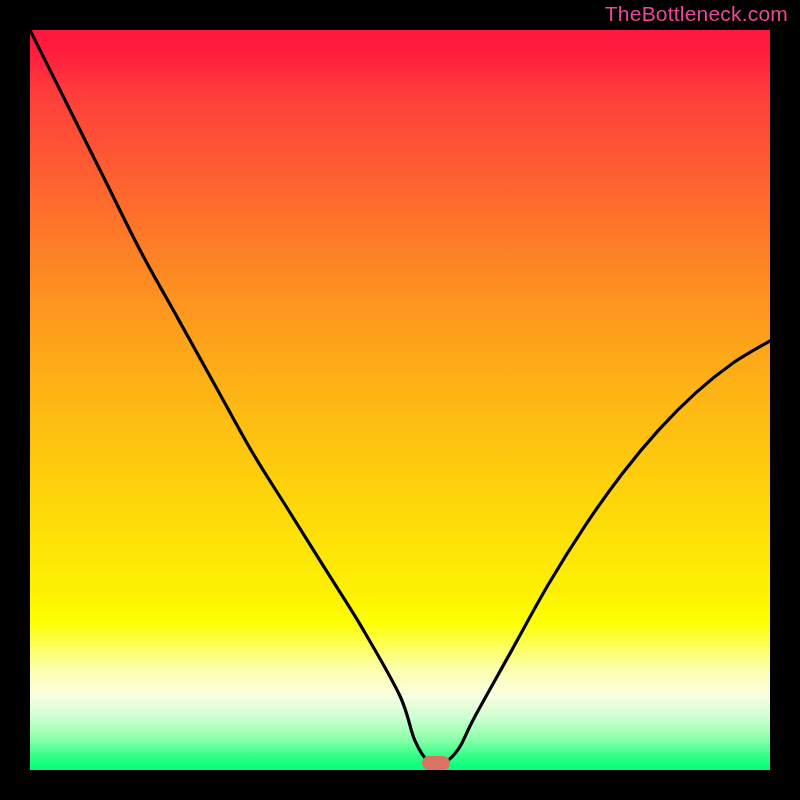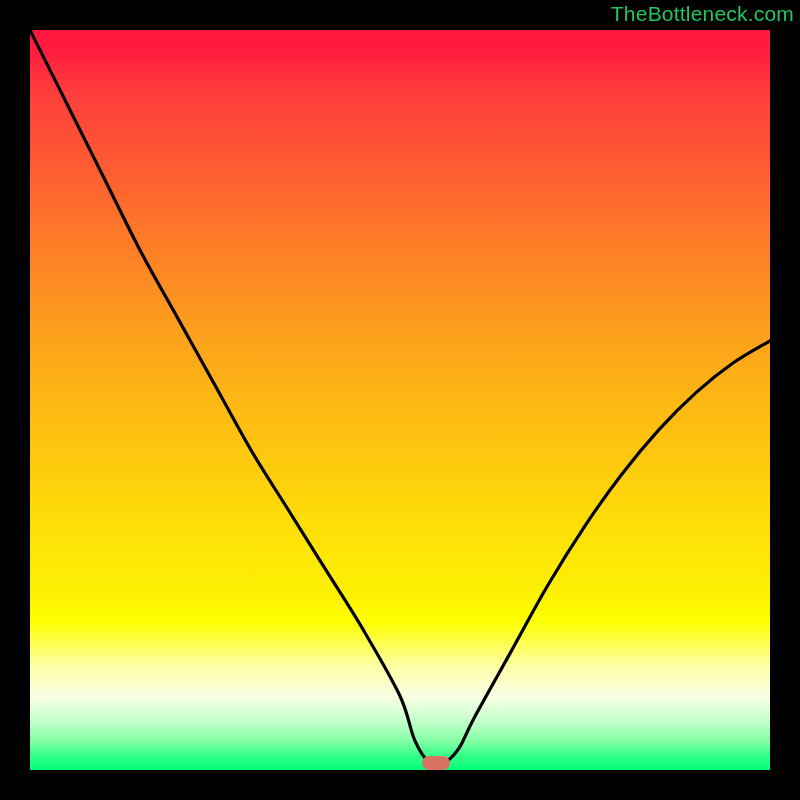--- a/index.html
+++ b/index.html
@@ -54,24 +54,24 @@
   .marker {
     position: absolute;
     width: 28px;
     height: 14px;
     border-radius: 7px;
     background: #d97362;
   }
   .watermark {
     position: absolute;
     top: 2px;
-    right: 6px;
+    right: 12px;
     font-family: Arial, Helvetica, sans-serif;
     font-size: 21px;
-    color: #22c55e;
+    color: #ec4899;
     letter-spacing: 0.2px;
   }
 </style>
 </head>
 <body>
 
 <div class="frame">
   <div class="plot-area">
     <svg class="curve-svg" viewBox="0 0 740 740" preserveAspectRatio="none">
       <path id="curve-path" fill="none" stroke="#000000" stroke-width="3.2" stroke-linecap="round" stroke-linejoin="round" d="M 0.00 0.00 C 6.17 12.33 24.67 49.33 37.00 74.00 C 49.33 98.67 61.67 123.33 74.00 148.00 C 86.33 172.67 98.67 198.57 111.00 222.00 C 123.33 245.43 135.67 266.40 148.00 288.60 C 160.33 310.80 172.67 333.00 185.00 355.20 C 197.33 377.40 209.67 400.83 222.00 421.80 C 234.33 442.77 246.67 461.27 259.00 481.00 C 271.33 500.73 283.67 520.47 296.00 540.20 C 308.33 559.93 320.67 578.43 333.00 599.40 C 345.33 620.37 361.37 647.50 370.00 666.00 C 378.63 684.50 379.87 699.30 384.80 710.40 C 389.73 721.50 394.67 728.90 399.60 732.60 C 404.53 736.30 409.47 735.07 414.40 732.60 C 419.33 730.13 424.27 725.20 429.20 717.80 C 434.13 710.40 435.37 704.23 444.00 688.20 C 452.63 672.17 468.67 643.80 481.00 621.60 C 493.33 599.40 505.67 575.97 518.00 555.00 C 530.33 534.03 542.67 514.30 555.00 495.80 C 567.33 477.30 579.67 460.03 592.00 444.00 C 604.33 427.97 616.67 413.17 629.00 399.60 C 641.33 386.03 653.67 373.70 666.00 362.60 C 678.33 351.50 690.67 341.63 703.00 333.00 C 715.33 324.37 733.83 314.50 740.00 310.80 "></path>

